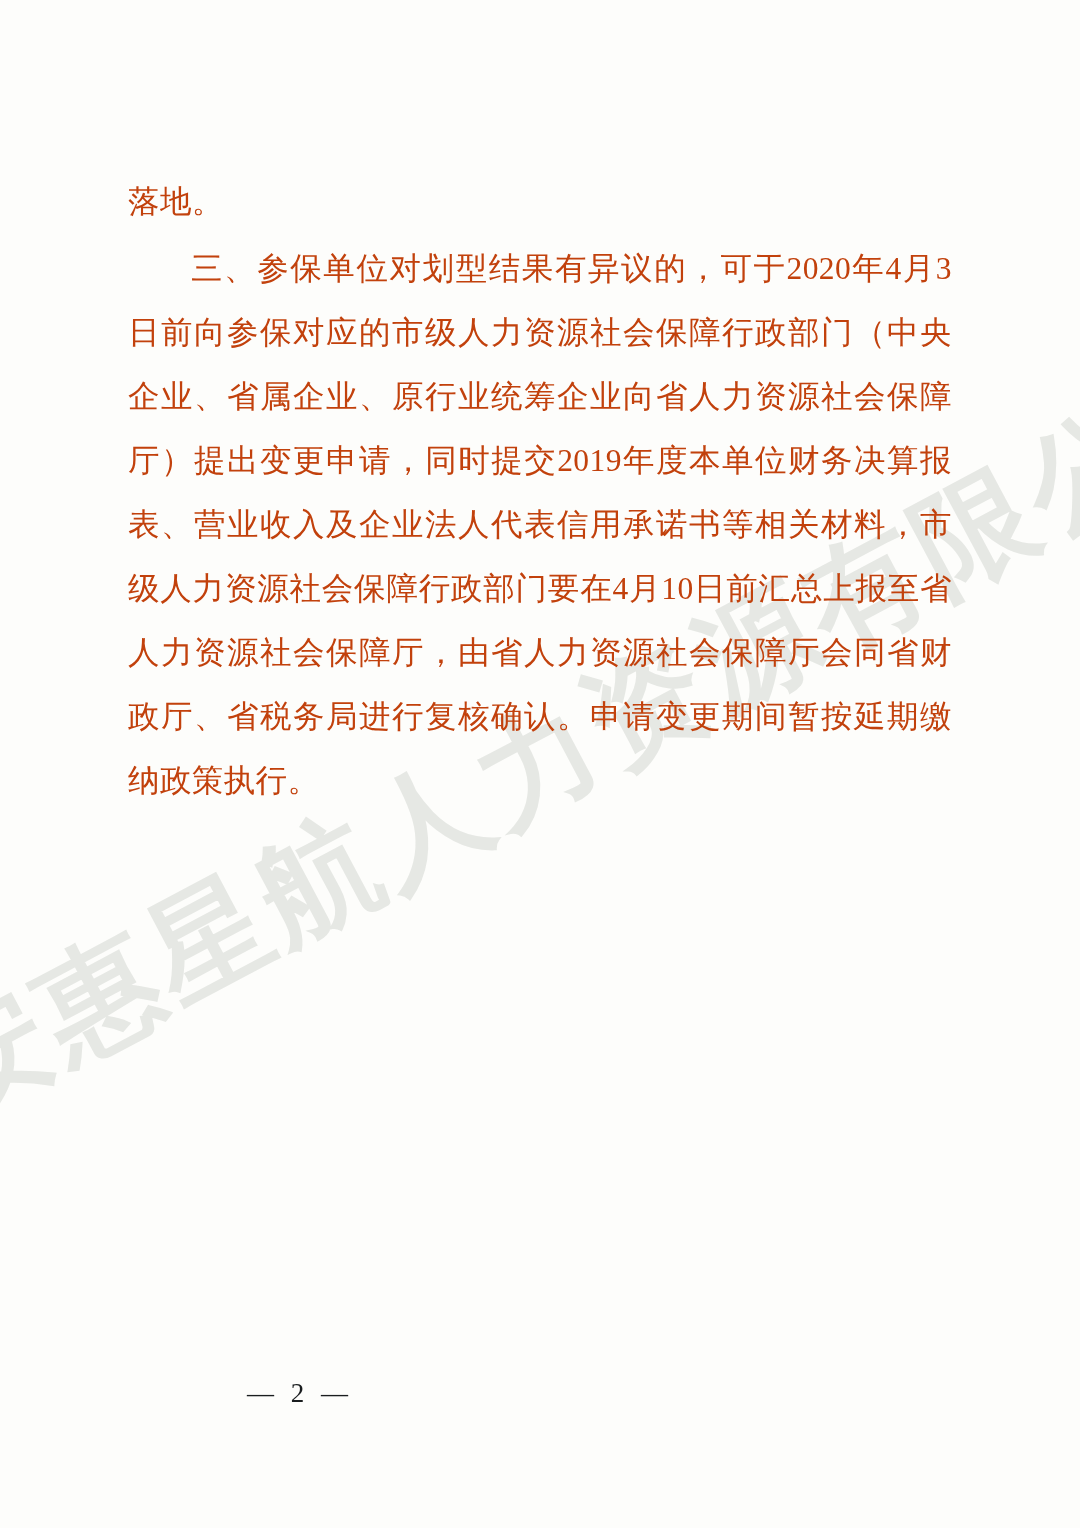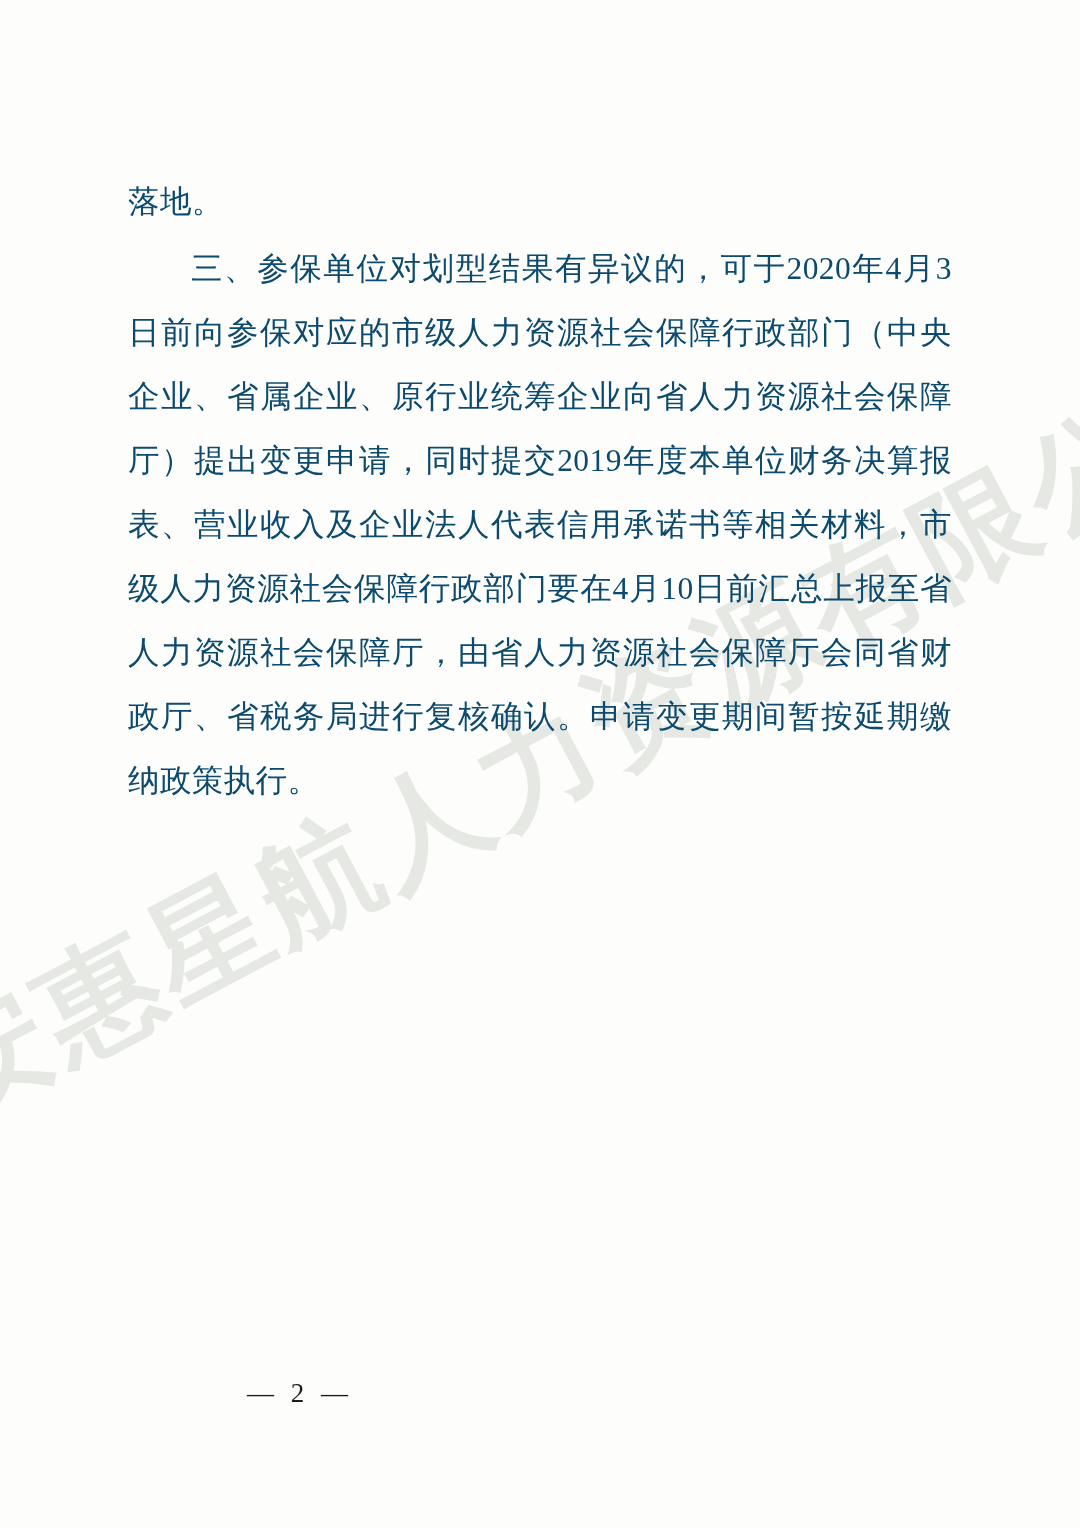--- a/index.html
+++ b/index.html
@@ -48,21 +48,21 @@
     z-index: 3;
   }
 
   p.para {
     margin: 0 0 3px 0;
     font-size: 31.5px;
     line-height: 64px;
     text-align: justify;
     text-justify: inter-ideograph;
     letter-spacing: 0.4px;
-    color: #0c4a6e;
+    color: #c2410c;
   }
   p.indent {
     text-indent: 2em;
   }
 
   #footer {
     position: absolute;
     left: 0;
     right: 0;
     top: 1378px;

